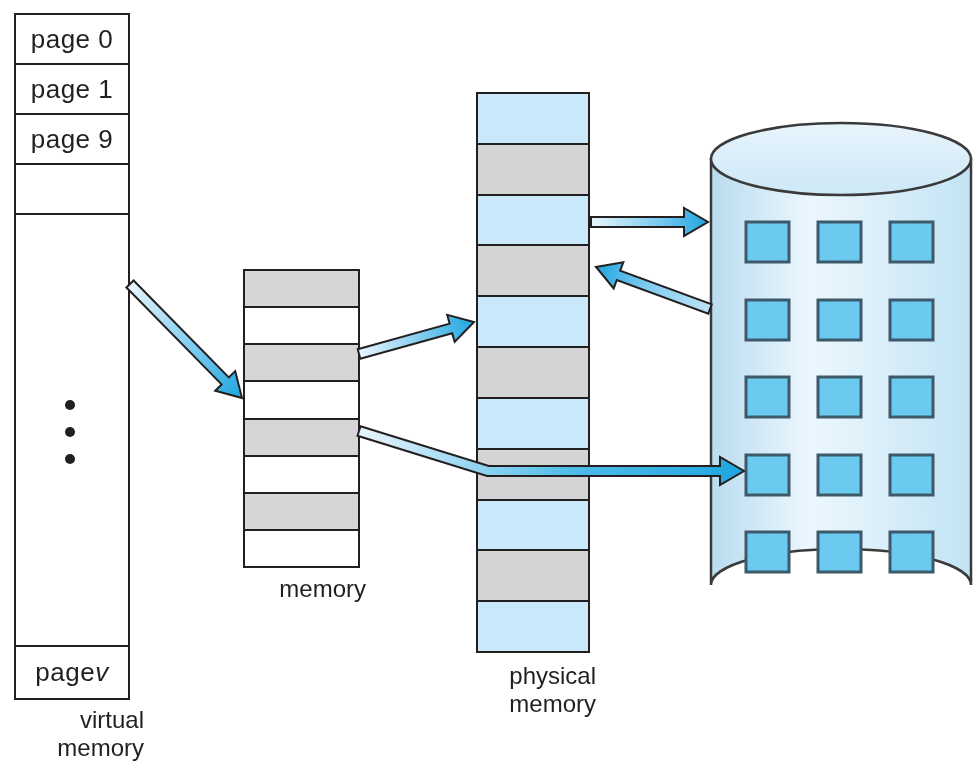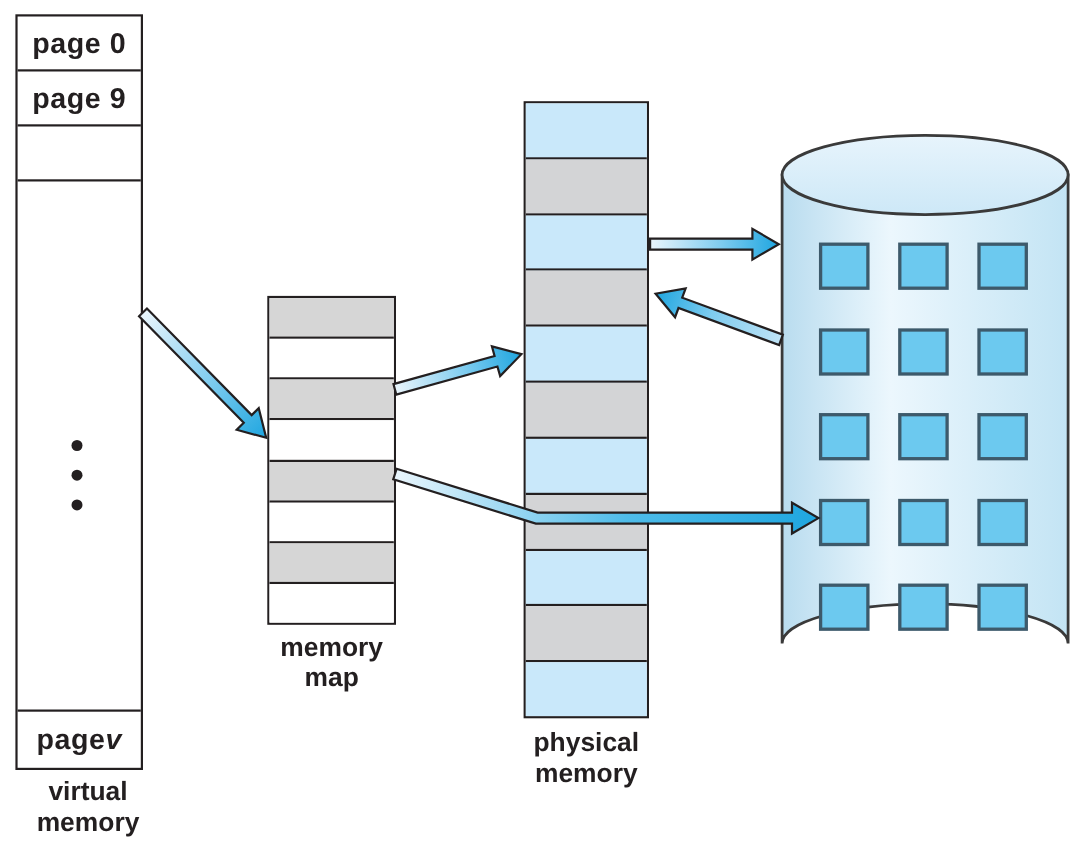--- a/index.html
+++ b/index.html
@@ -1,18 +1,18 @@
 <!DOCTYPE html>
 <html><head>
 <meta charset="utf-8">
 <style>
   html,body{margin:0;padding:0;background:#ffffff;}
   .stage{
     position:relative;width:980px;height:782px;background:#ffffff;overflow:hidden;
-    font-family:"Liberation Sans", sans-serif;color:#231f20;font-weight:bold;
+    font-family:"Liberation Sans", sans-serif;color:#231f20;
   }
   .column{
     position:absolute;box-sizing:border-box;border:2px solid #231f20;
     display:flex;flex-direction:column;background:#ffffff;
   }
   .cell{box-sizing:border-box;border-bottom:2px solid #231f20;flex:0 0 auto;}
   .cell:last-child{border-bottom:none;text-align:right;}
   .cell.text{
     display:flex;align-items:center;justify-content:center;
     font-size:26px;letter-spacing:0.5px;
@@ -26,39 +26,40 @@
   .mm{left:243px;top:269px;width:117px;height:299px;}
   .mm .cell{flex:1 1 auto;}
   .mm .cell.gray{background:#d6d6d6;}
   .mm .cell.white{background:#ffffff;}
   
   .pm{left:476px;top:92px;width:114px;height:561px;}
   .pm .cell{flex:1 1 auto;}
   .pm .cell.blue{background:#c9e8fa;}
   .pm .cell.gray{background:#d3d4d6;}
   .label{
-    position:absolute;text-align:center;font-size:24px;line-height:28px;color:#231f20;
+    position:absolute;text-align:right;font-size:24px;line-height:28px;color:#231f20;
   }
   .label-vm{left:16px;top:706px;width:128px;}
   .label-mm{left:237px;top:575px;width:129px;}
   .label-pm{left:470px;top:662px;width:126px;}
   .dot{
     position:absolute;width:10px;height:10px;border-radius:50%;background:#231f20;left:65px;
   }
   .d0{top:400px;} .d1{top:427px;} .d2{top:454px;}
   svg.overlay{position:absolute;left:0;top:0;pointer-events:none;}
   .var-italic{font-style:italic;}
 </style>
 </head>
 <body>
 
 <div class="stage">
 
   <div class="column vm">
     <div class="cell text c0">page 0</div>
+    <div class="cell text c1">page 1</div>
     <div class="cell text c2">page 9</div>
     <div class="cell c3"></div>
     <div class="cell flexfill"></div>
     <div class="cell text c5">
       <span>page </span>
         <span class="var-italic">v</span>
     </div>
   </div>
 
   <div class="dot d0"></div>
@@ -159,20 +160,19 @@
 
     <path d="M711.7,304.3 L708.3,313.7 L616.8,280 L613.7,288.4 L596,267 L623.3,262.2 L620.2,270.6 Z" fill="url(#g5)" stroke="#231f20" stroke-width="2"></path>
   </svg>
 
   <div class="label label-vm">
     <div>virtual</div>
     <div>memory</div>
   </div>
   <div class="label label-mm">
     <div>memory</div>
-    <div>map</div>
   </div>
   <div class="label label-pm">
     <div>physical</div>
     <div>memory</div>
   </div>
 
 </div>
 
 </body></html>

